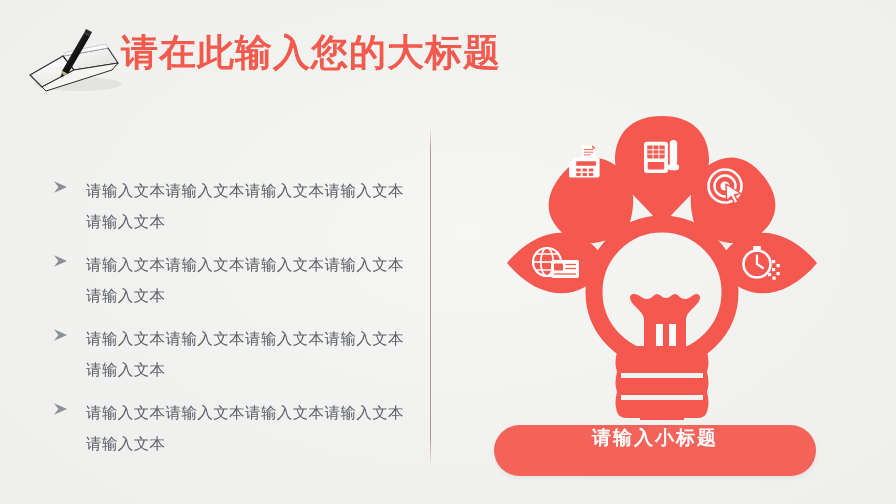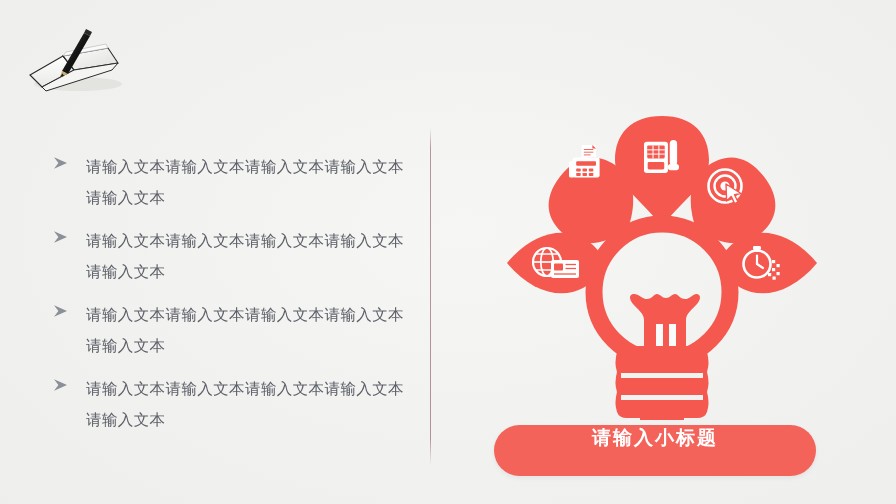--- a/index.html
+++ b/index.html
@@ -63,21 +63,21 @@
        rgba(190,150,155,0) 0%,
        rgba(176,132,140,0.85) 6%,
        rgba(176,132,140,0.9) 92%,
        rgba(190,150,155,0) 100%);
   }
 
   
   .bullet-list {
     position: absolute;
     left: 52px;
-    top: 152px;
+    top: 176px;
     width: 370px;
   }
   .bullet-item {
     position: relative;
     margin-bottom: 12px;
     padding-left: 34px;
   }
   .bullet-marker {
     position: absolute;
     left: 0;
@@ -161,20 +161,21 @@
 
         <path d="M41 38 L52 52" stroke="#2c2c2c" stroke-width="1.2" fill="none"></path>
 
         <path d="M40 53 L62 15 L68 18 L46 56 Z" fill="url(#penG)"></path>
         <path d="M40 53 L46 56 L38 59 Z" fill="#c9a97c"></path>
         <path d="M38 59 L40.5 55.4 L42 58 Z" fill="#1a1a1a"></path>
         <path d="M62 15 L68 18 L70 14 L64 11 Z" fill="#2a2a2a"></path>
       </svg>
     </div>
 
+    <div class="page-title">请在此输入您的大标题</div>
   </div>
 
   <div class="divider"></div>
 
   <div class="bullet-list">
 
     <div class="bullet-item">
       <span class="bullet-marker">
         <svg width="18" height="18" viewBox="0 0 18 18">
           <path d="M2 3.2 L15 9 L2 14.8 L6.4 9 Z" fill="#8a8f98"></path>

